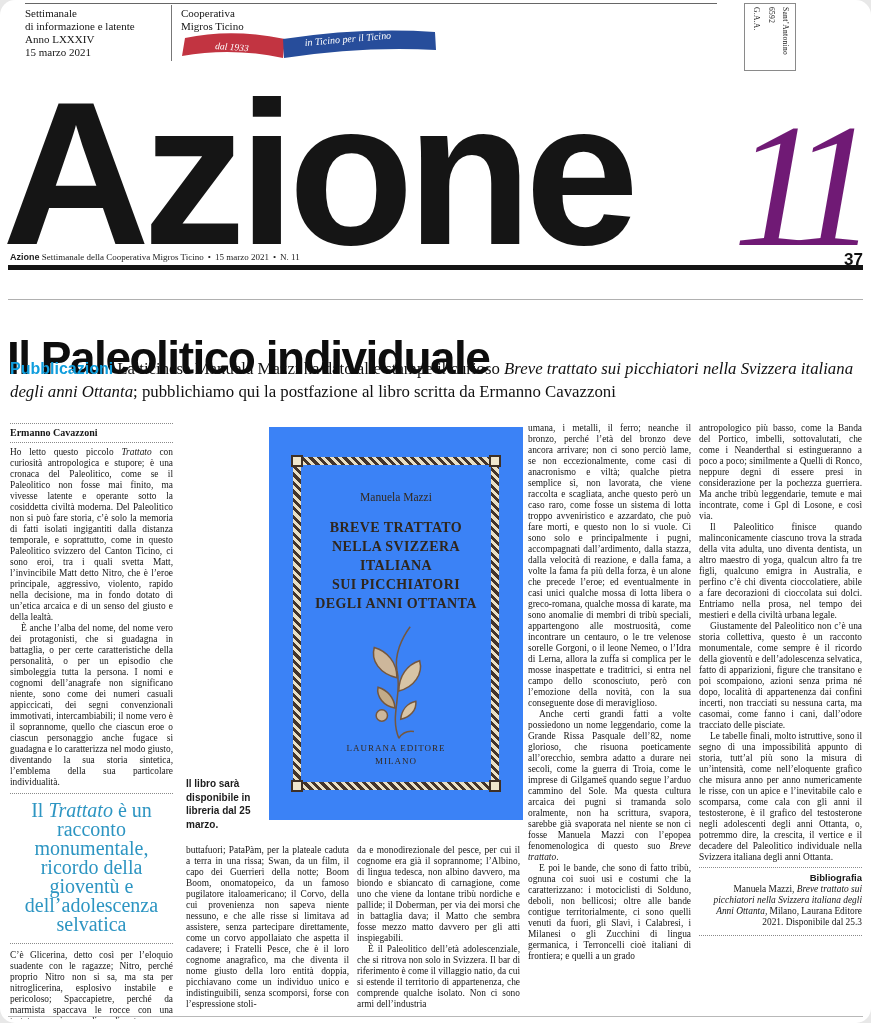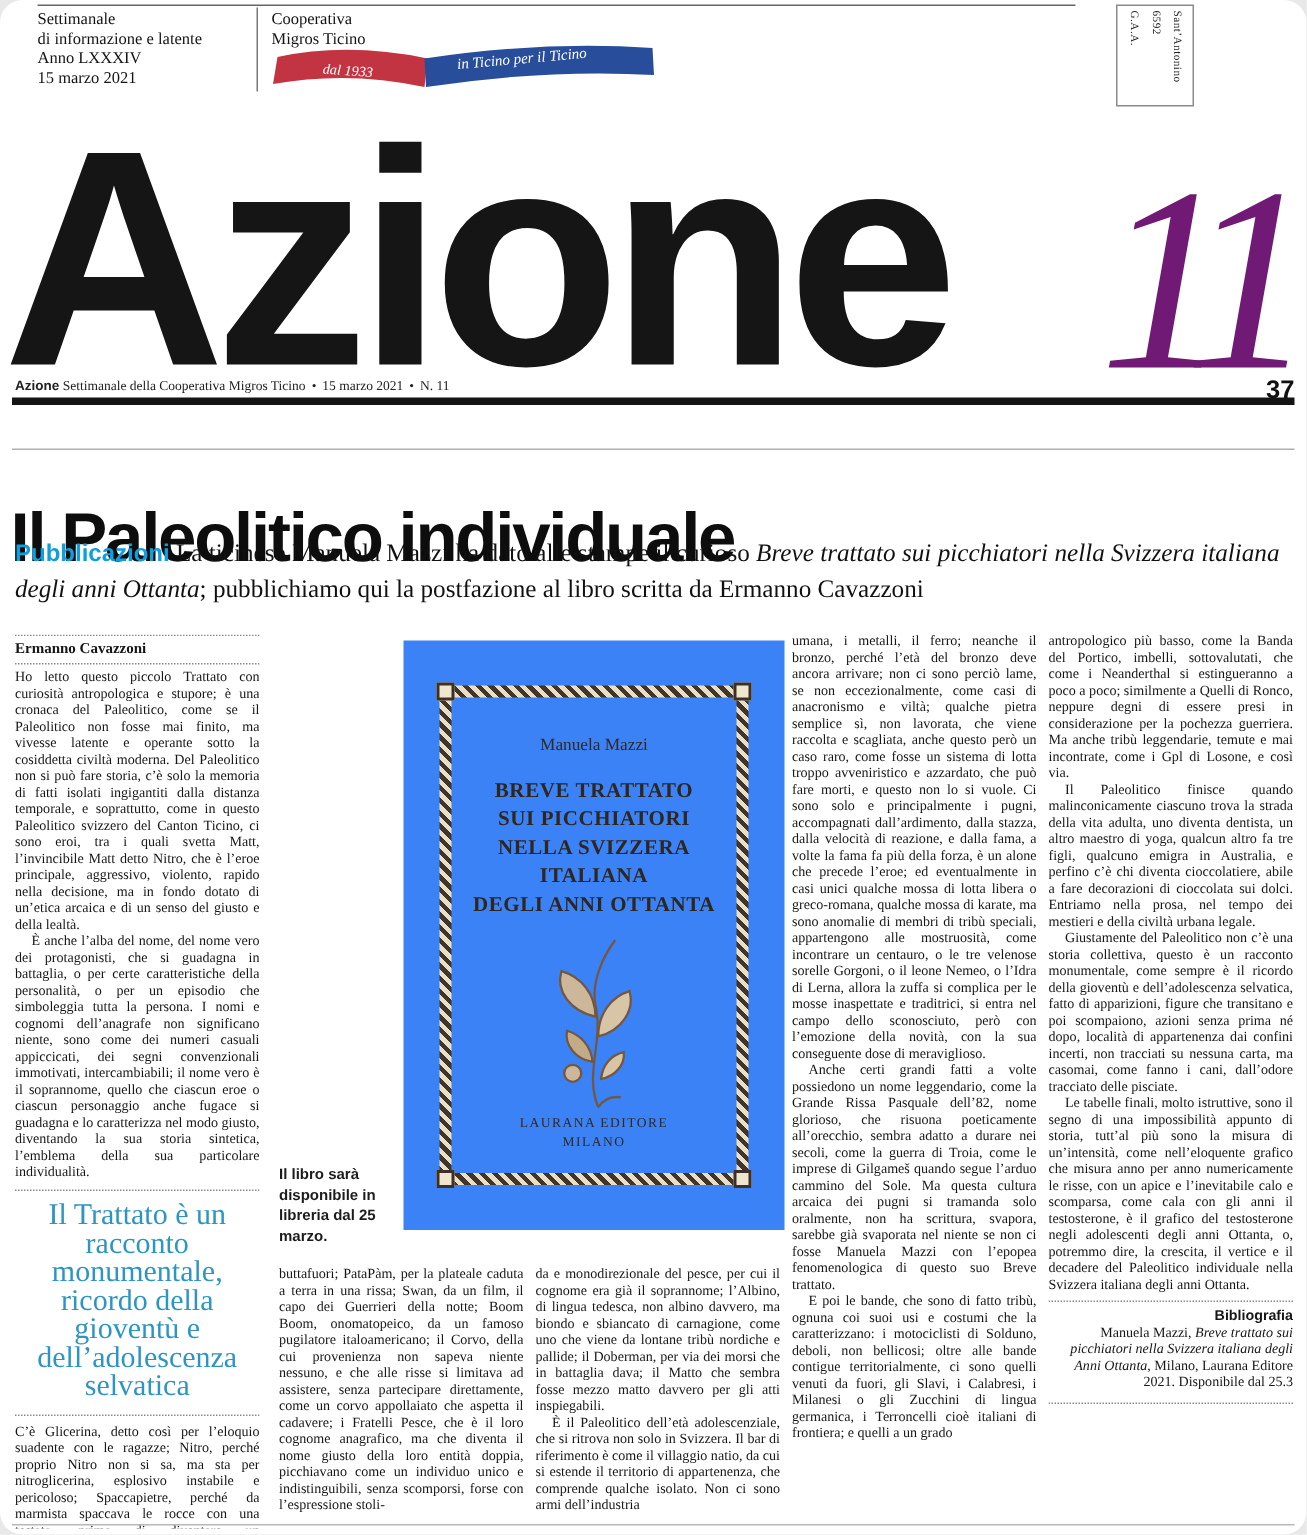--- a/index.html
+++ b/index.html
@@ -48,21 +48,21 @@
   #col1{left:10px;top:423px;height:596px;}
   #col2{left:186px;top:845px;height:172px;}
   #col3{left:357px;top:845px;height:172px;}
   #col4{left:528px;top:423px;height:596px;}
   #col5{left:699px;top:423px;height:596px;}
   .byline{border-top:1px dotted #8a8a8a;border-bottom:1px dotted #8a8a8a;
           font-weight:bold;font-size:10px;line-height:12px;padding:3px 0;margin-bottom:4px;text-align:left;}
   .pullquote{border-top:1px dotted #8a8a8a;border-bottom:1px dotted #8a8a8a;
              margin:5px 0 6px;padding:7px 0 9px;font-size:20px;line-height:19px;
              text-align:center;}
-  .pq-it{}
+  .pq-it{font-style:italic;}
 
   
   .cover{position:absolute;left:269px;top:427px;width:254px;height:393px;background:#f8f2de;}
   .cover-frame{position:absolute;left:24px;right:24px;top:30px;bottom:30px;
                border:8px solid #4a3a2e;box-sizing:border-box;
                border-image:repeating-linear-gradient(45deg,#43342a 0 3px,#e9dfc5 3px 6px) 8;
                display:flex;flex-direction:column;align-items:center;text-align:center;}
   .corner{position:absolute;width:12px;height:12px;background:#efe6cd;border:2px solid #3e3026;box-sizing:border-box;}
   .corner.tl{left:-10px;top:-10px;} .corner.tr{right:-10px;top:-10px;}
   .corner.bl{left:-10px;bottom:-10px;} .corner.br{right:-10px;bottom:-10px;}
@@ -139,22 +139,22 @@
 
   <div class="cover" id="cover" style="background: #3b82f6;">
     <div class="cover-frame">
       <div class="corner tl"></div>
       <div class="corner tr"></div>
       <div class="corner bl"></div>
       <div class="corner br"></div>
       <div class="cover-author">Manuela Mazzi</div>
       <div class="cover-title">
         <div>BREVE TRATTATO</div>
+        <div>NELLA SVIZZERA ITALIANA</div>
         <div>SUI PICCHIATORI</div>
-        <div>NELLA SVIZZERA ITALIANA</div>
         <div>DEGLI ANNI OTTANTA</div>
       </div>
       <svg class="cover-art" width="86" height="128" viewBox="0 0 86 128">
         <g stroke="#74573f" stroke-width="1.6" fill="#cdb folder79b">
           <path d="M46,124 C36,100 50,78 44,52 C41,36 49,18 58,6" fill="none"></path>
           <path d="M44,60 C26,56 16,42 20,28 C34,32 44,44 44,60 Z" fill="#cdb79b"></path>
           <path d="M46,74 C62,70 72,56 68,42 C55,46 46,58 46,74 Z" fill="#d8c5a6"></path>
           <path d="M42,92 C30,90 22,80 24,70 C34,73 41,81 42,92 Z" fill="#c3ab88"></path>
           <path d="M48,104 C58,102 65,94 64,85 C55,87 49,94 48,104 Z" fill="#d8c5a6"></path>
           <circle cx="28" cy="100" r="6" fill="#cdb79b"></circle>

